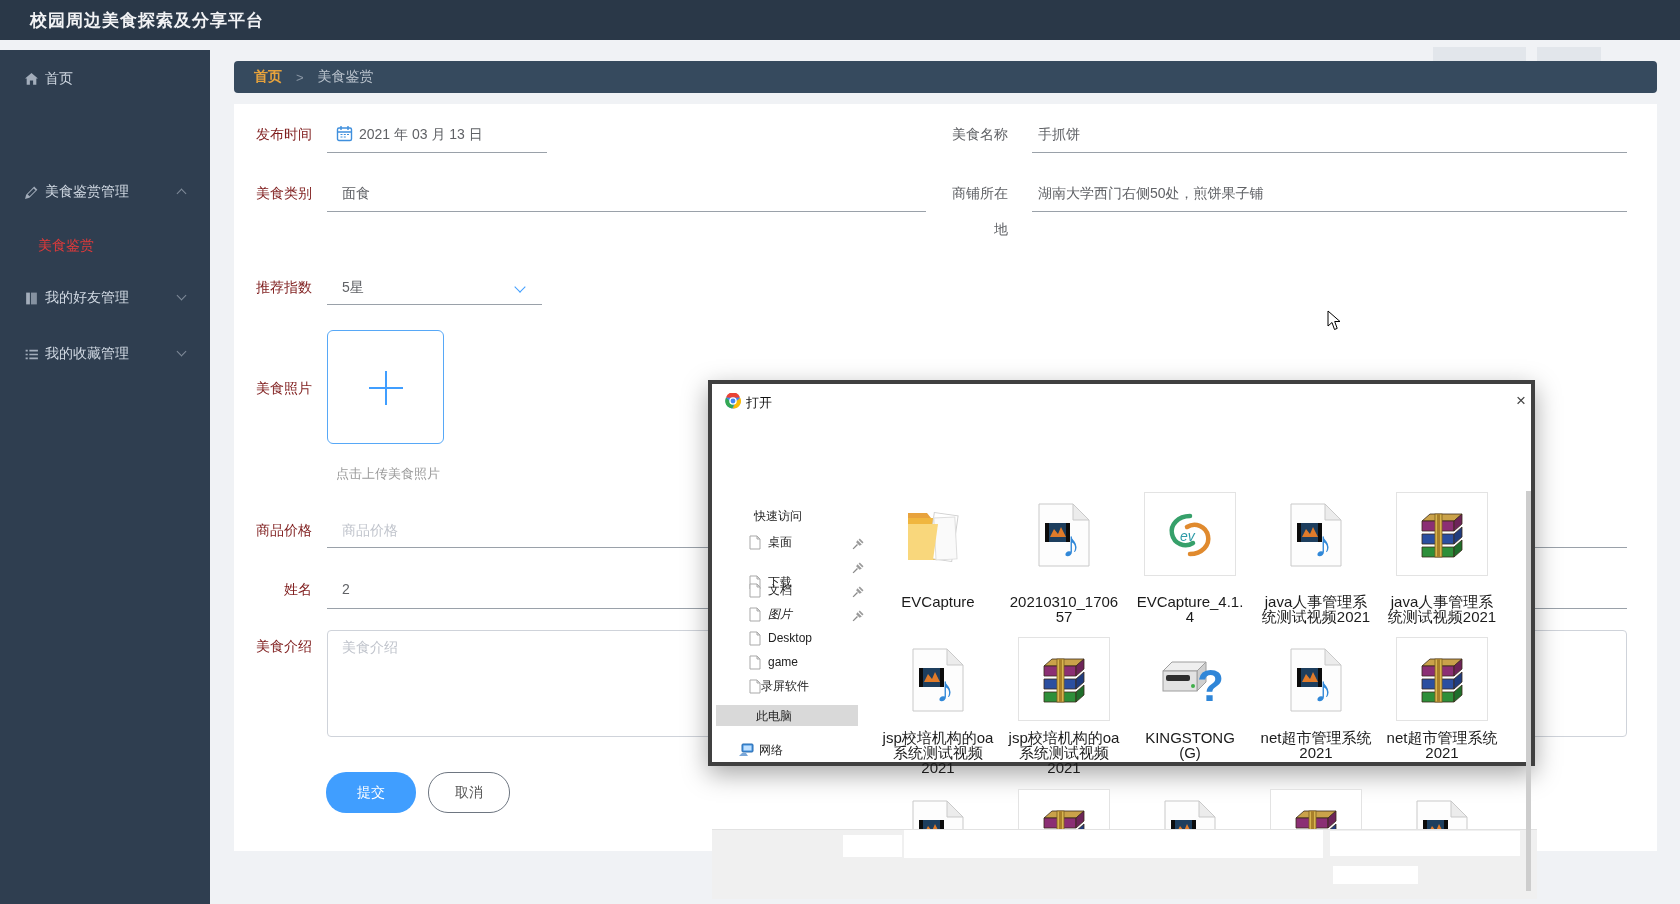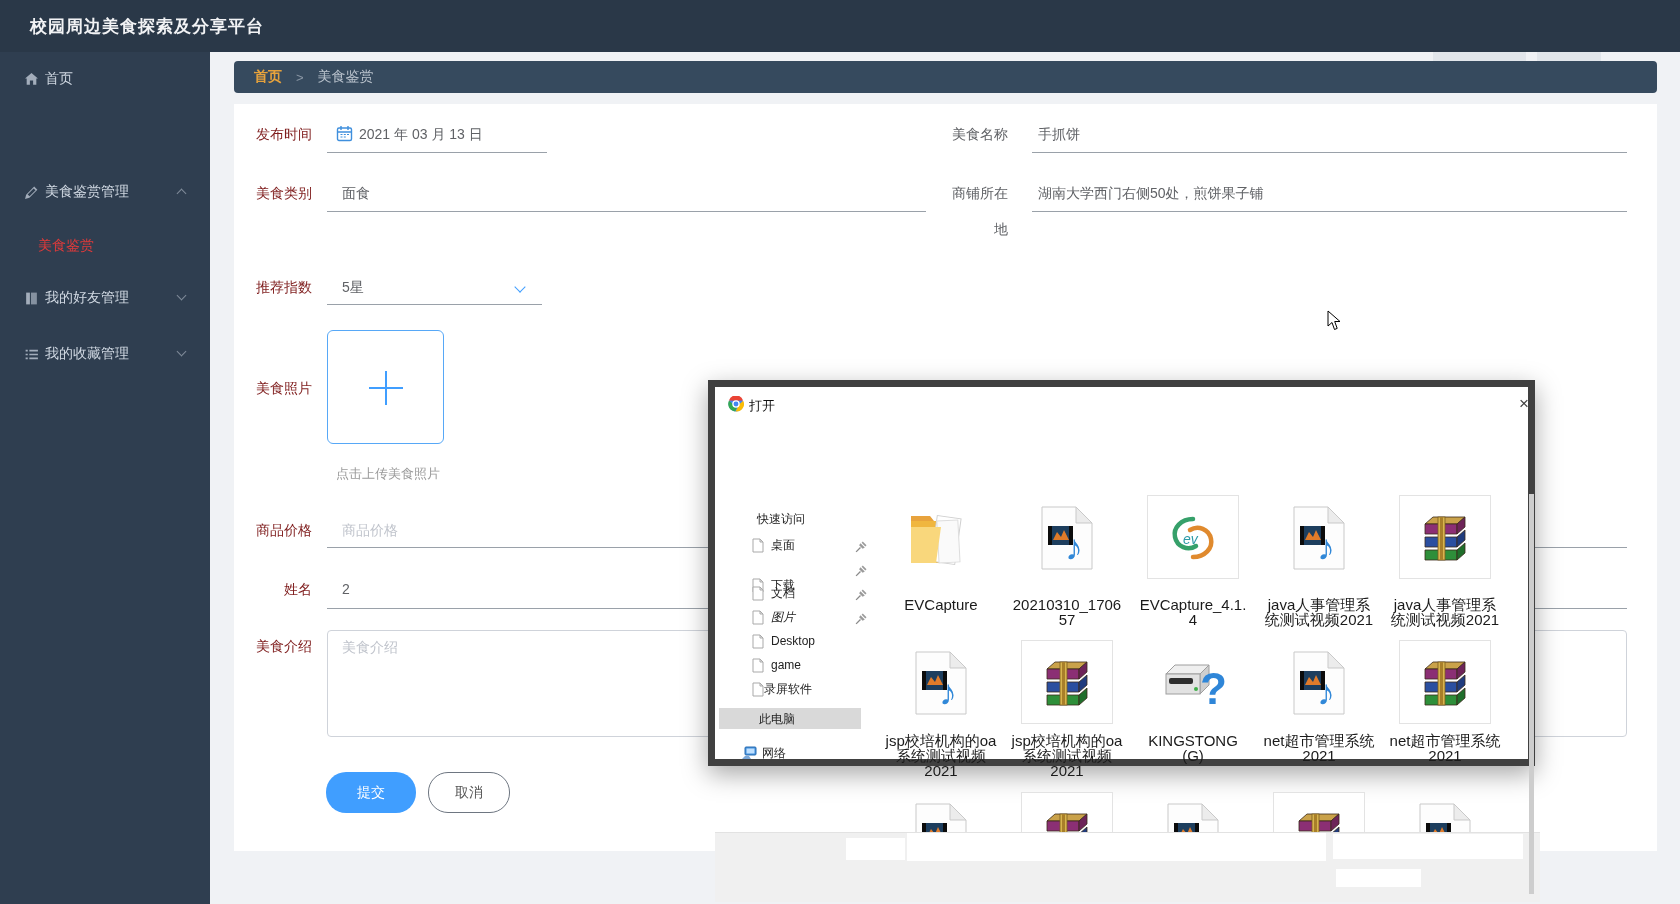--- a/index.html
+++ b/index.html
@@ -1,20 +1,20 @@
 <!DOCTYPE html>
 <html><head>
 <meta charset="utf-8">
 <style>
   html,body{margin:0;padding:0;background:#e8eaee;}
   *{box-sizing:border-box;font-family:"Liberation Sans","DejaVu Sans",sans-serif;}
   #stage{position:relative;width:1680px;height:904px;background:#f0f2f5;overflow:hidden;}
   .abs{position:absolute;}
   
-  .topbar{left:0;top:0;width:1680px;height:52px;background:#2a3848;display:flex;align-items:center;z-index:5;}
+  .topbar{left:0;top:0;width:1680px;height:40px;background:#2a3848;display:flex;align-items:center;z-index:5;}
   .topbar-title{color:#f2f3f5;font-size:17px;font-weight:bold;margin-left:30px;letter-spacing:1px;}
   .top-link{position:absolute;top:0;height:50px;line-height:50px;color:#d3d8de;font-size:15px;cursor:pointer;}
   .stub{background:#e2e6eb;z-index:4;}
   
   .sidebar{left:0;top:50px;width:210px;height:854px;background:#2f3e50;z-index:3;}
   .side-item{position:absolute;left:0;width:210px;height:40px;display:flex;align-items:center;color:#d0d8e2;font-size:14px;}
   .side-item .ic{position:absolute;left:24px;width:15px;height:15px;}
   .side-item .lb{position:absolute;left:45px;white-space:nowrap;}
   .chev{position:absolute;left:178px;width:7px;height:7px;border-right:1.5px solid #7f8b99;border-bottom:1.5px solid #7f8b99;transform:rotate(45deg);top:14px;}
   .chev.up{transform:rotate(-135deg);top:18px;}
@@ -22,21 +22,21 @@
   
   .crumbbar{left:234px;top:61px;width:1423px;height:32px;background:#364a5e;border-radius:4px;z-index:1;display:flex;align-items:center;}
   .card{left:234px;top:104px;width:1423px;height:747px;background:#ffffff;z-index:1;}
   .flabel{position:absolute;font-size:14px;color:#7f1d1d;text-align:right;width:132px;}
   .flabelR{position:absolute;font-size:14px;color:#606266;text-align:right;width:128px;}
   .fval{position:absolute;font-size:14px;color:#606266;white-space:nowrap;}
   .fph{position:absolute;font-size:14px;color:#c0c4cc;white-space:nowrap;}
   .uline{position:absolute;height:1px;background:#9aa1a9;}
   .z2{z-index:2;}
   
-  .dialog{left:708px;top:380px;width:827px;height:386px;background:#fff;border:7px solid #404040;box-shadow:0 8px 24px rgba(0,0,0,.35);z-index:10;}
+  .dialog{left:708px;top:380px;width:827px;height:386px;background:#fff;border:4px solid #404040;box-shadow:0 8px 24px rgba(0,0,0,.35);z-index:10;}
   .dlg-title{position:absolute;left:34px;top:10px;font-size:13px;color:#111;}
   .dlg-close{position:absolute;left:797px;top:6px;width:24px;height:22px;text-align:center;font-size:17px;color:#444;line-height:22px;cursor:pointer;}
   .nav-head{position:absolute;left:42px;font-size:12px;color:#222;}
   .nav-item{position:absolute;height:20px;font-size:12px;color:#222;display:flex;align-items:center;cursor:pointer;}
   .file-label{position:absolute;width:122px;font-size:15px;line-height:15px;color:#1b1b1b;text-align:center;white-space:pre-line;}
   .tile{position:absolute;width:92px;height:84px;background:#fff;border:1px solid #e3e3e3;}
   .strip{position:absolute;left:0;top:445px;width:825px;height:70px;background:#f0f0f0;border-top:1px solid #e2e2e2;z-index:12;}
   .gbox{position:absolute;background:#fff;z-index:13;}
   .upload-box{position:absolute;left:327px;top:330px;width:117px;height:114px;border:1px solid #57a8f7;border-radius:6px;background:#fff;cursor:pointer;}
   .plusH{position:absolute;left:41px;top:56px;width:34px;height:2px;background:#409eff;}

